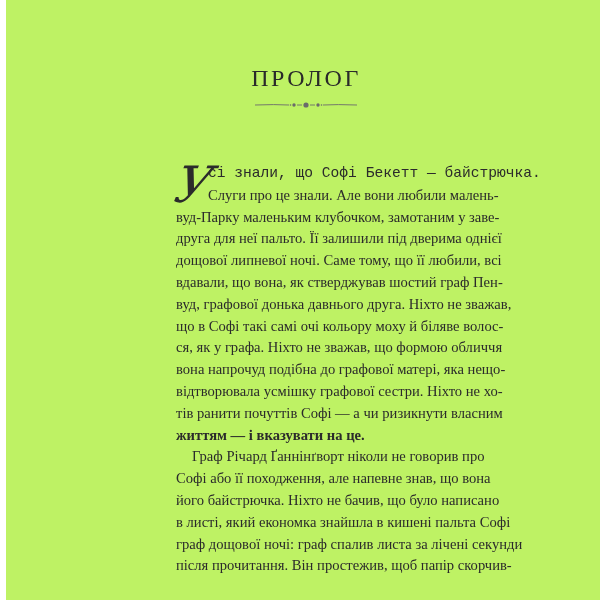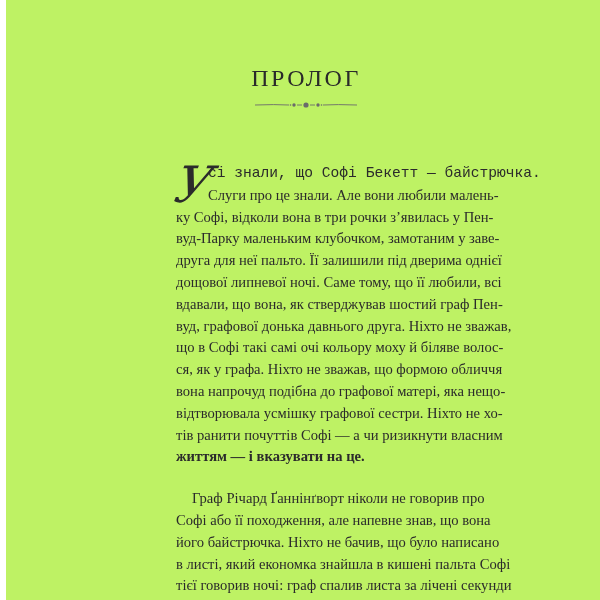--- a/index.html
+++ b/index.html
@@ -59,21 +59,20 @@
     }
     .line.last {
       text-align-last: left;
       font-weight: bold;
     }
     .line.indent-drop {
       padding-left: 32px;
     }
     .line.indent-para {
       padding-left: 16px;
-      margin-top: 20px;
     }
     .dropcap {
       position: absolute;
       left: 170px;
       top: 160px;
       font-family: "DejaVu Serif", "Liberation Serif", serif;
       font-style: italic;
       font-size: 50px;
       line-height: 50px;
       color: #2b2b2b;
@@ -98,37 +97,36 @@
     <circle cx="63" cy="5" r="1.7" fill="#6b6b6b"></circle>
     <circle cx="66.5" cy="5" r="0.8" fill="#6b6b6b"></circle>
   </svg>
 
   <div class="dropcap">У</div>
 
   <div class="body-text">
     <div>
       <span class="line indent-drop" style="text-align-last:left;font-family:Liberation Mono, monospace;">сі знали, що Софі Бекетт — байстрючка.</span>
       <span class="line indent-drop">Слуги про це знали. Але вони любили малень-</span>
-      <span class="line">ку Софі, відколи вона в три рочки з’явилась у Пен-</span>
       <span class="line">вуд-Парку маленьким клубочком, замотаним у заве-</span>
       <span class="line">друга для неї пальто. Її залишили під дверима однієї</span>
       <span class="line">дощової липневої ночі. Саме тому, що її любили, всі</span>
       <span class="line">вдавали, що вона, як стверджував шостий граф Пен-</span>
       <span class="line">вуд, графової донька давнього друга. Ніхто не зважав,</span>
       <span class="line">що в Софі такі самі очі кольору моху й біляве волос-</span>
       <span class="line">ся, як у графа. Ніхто не зважав, що формою обличчя</span>
       <span class="line">вона напрочуд подібна до графової матері, яка нещо-</span>
       <span class="line">відтворювала усмішку графової сестри. Ніхто не хо-</span>
       <span class="line">тів ранити почуттів Софі — а чи ризикнути власним</span>
       <span class="line last">життям — і вказувати на це.</span>
     </div>
     <div>
       <span class="line indent-para">Граф Річард Ґаннінґворт ніколи не говорив про</span>
       <span class="line">Софі або її походження, але напевне знав, що вона</span>
       <span class="line">його байстрючка. Ніхто не бачив, що було написано</span>
       <span class="line">в листі, який економка знайшла в кишені пальта Софі</span>
-      <span class="line">тієї говорив ночі: граф спалив листа за лічені секунди</span>
+      <span class="line">граф дощової ночі: граф спалив листа за лічені секунди</span>
       <span class="line">після прочитання. Він простежив, щоб папір скорчив-</span>
 
     </div>
   </div>
 
 </div>
 
 </body></html>

